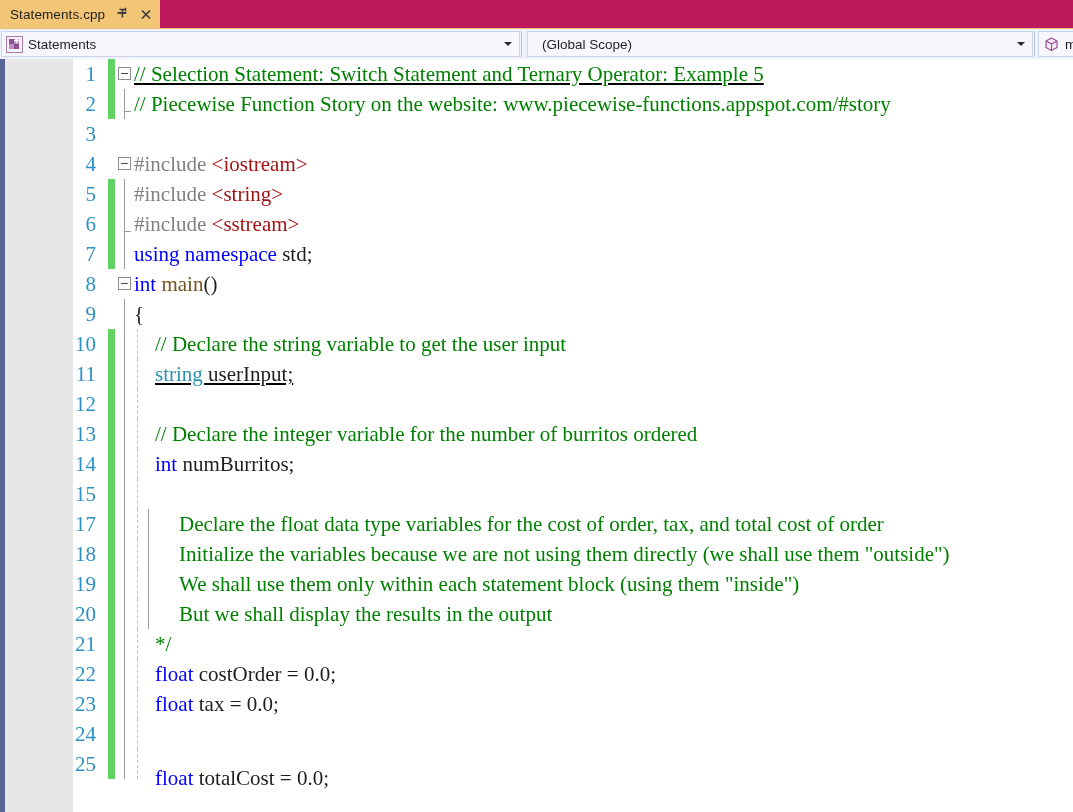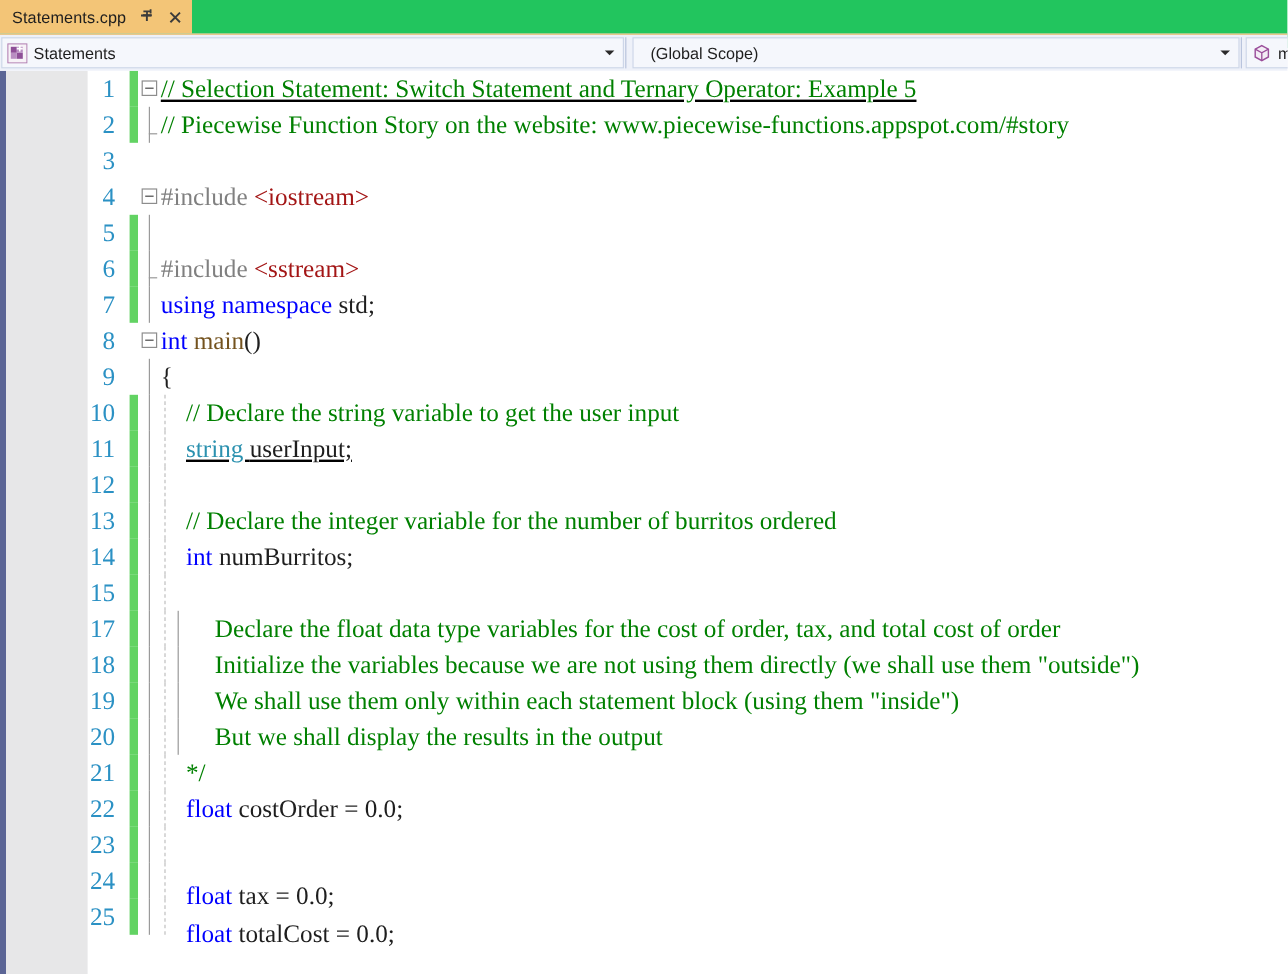--- a/index.html
+++ b/index.html
@@ -8,21 +8,21 @@
     width:1073px;height:812px;overflow:hidden;
     background:#ffffff;
     font-family:"Liberation Sans",sans-serif;
     -webkit-font-smoothing:antialiased;
   }
   #app{position:relative;width:1073px;height:812px;}
 
   
   .tabstrip{
     position:absolute;left:0;top:0;width:1073px;height:40px;
-    background:#22c55e;
+    background:#be185d;
   }
   .tab{
     position:absolute;left:0;top:0;height:28px;
     background:#f3c577;
     display:flex;align-items:center;
     padding:0 7px 0 10px;
     box-sizing:border-box;
     cursor:default;
   }
   .tab-title{
@@ -219,20 +219,21 @@
         </div>
         <div class="row">
           <div class="lnum">4</div>
           <div class="fold" style="left: 118px;"></div>
           <div class="codetext" style="left: 134px; text-align: center;"><span class="pp">#include </span><span class="str">&lt;iostream&gt;</span></div>
         </div>
         <div class="row">
           <div class="lnum">5</div>
           <div class="chg"></div>
           <div class="outl" style="left: 124px;"></div>
+          <div class="codetext" style="left: 134px;"><span class="pp">#include </span><span class="str">&lt;string&gt;</span></div>
         </div>
         <div class="row">
           <div class="lnum">6</div>
           <div class="chg"></div>
           <div class="outl" style="left: 124px;"></div>
           <div class="outl-end" style="left: 124px; top: 22px;"></div>
           <div class="codetext" style="left: 134px;"><span class="pp">#include </span><span class="str">&lt;sstream&gt;</span></div>
         </div>
         <div class="row">
           <div class="lnum">7</div>
@@ -336,21 +337,21 @@
           <div class="chg"></div>
           <div class="outl" style="left: 124px;"></div>
           <div class="guide" style="left: 137px;"></div>
           <div class="codetext" style="left: 155px;"><span class="kw">float </span><span class="pl">costOrder = 0.0;</span></div>
         </div>
         <div class="row">
           <div class="lnum">23</div>
           <div class="chg"></div>
           <div class="outl" style="left: 124px;"></div>
           <div class="guide" style="left: 137px;"></div>
-          <div class="codetext" style="left: 155px; margin-top: 42px;"><span class="kw">float </span><span class="pl">tax = 0.0;</span></div>
+          <div class="codetext" style="left: 155px;"><span class="kw">float </span><span class="pl">tax = 0.0;</span></div>
         </div>
         <div class="row">
           <div class="lnum">24</div>
           <div class="chg"></div>
           <div class="outl" style="left: 124px;"></div>
           <div class="guide" style="left: 137px;"></div>
           <div class="codetext" style="left: 155px; margin-top: 44px;"><span class="kw">float </span><span class="pl">totalCost = 0.0;</span></div>
         </div>
         <div class="row">
           <div class="lnum">25</div>

